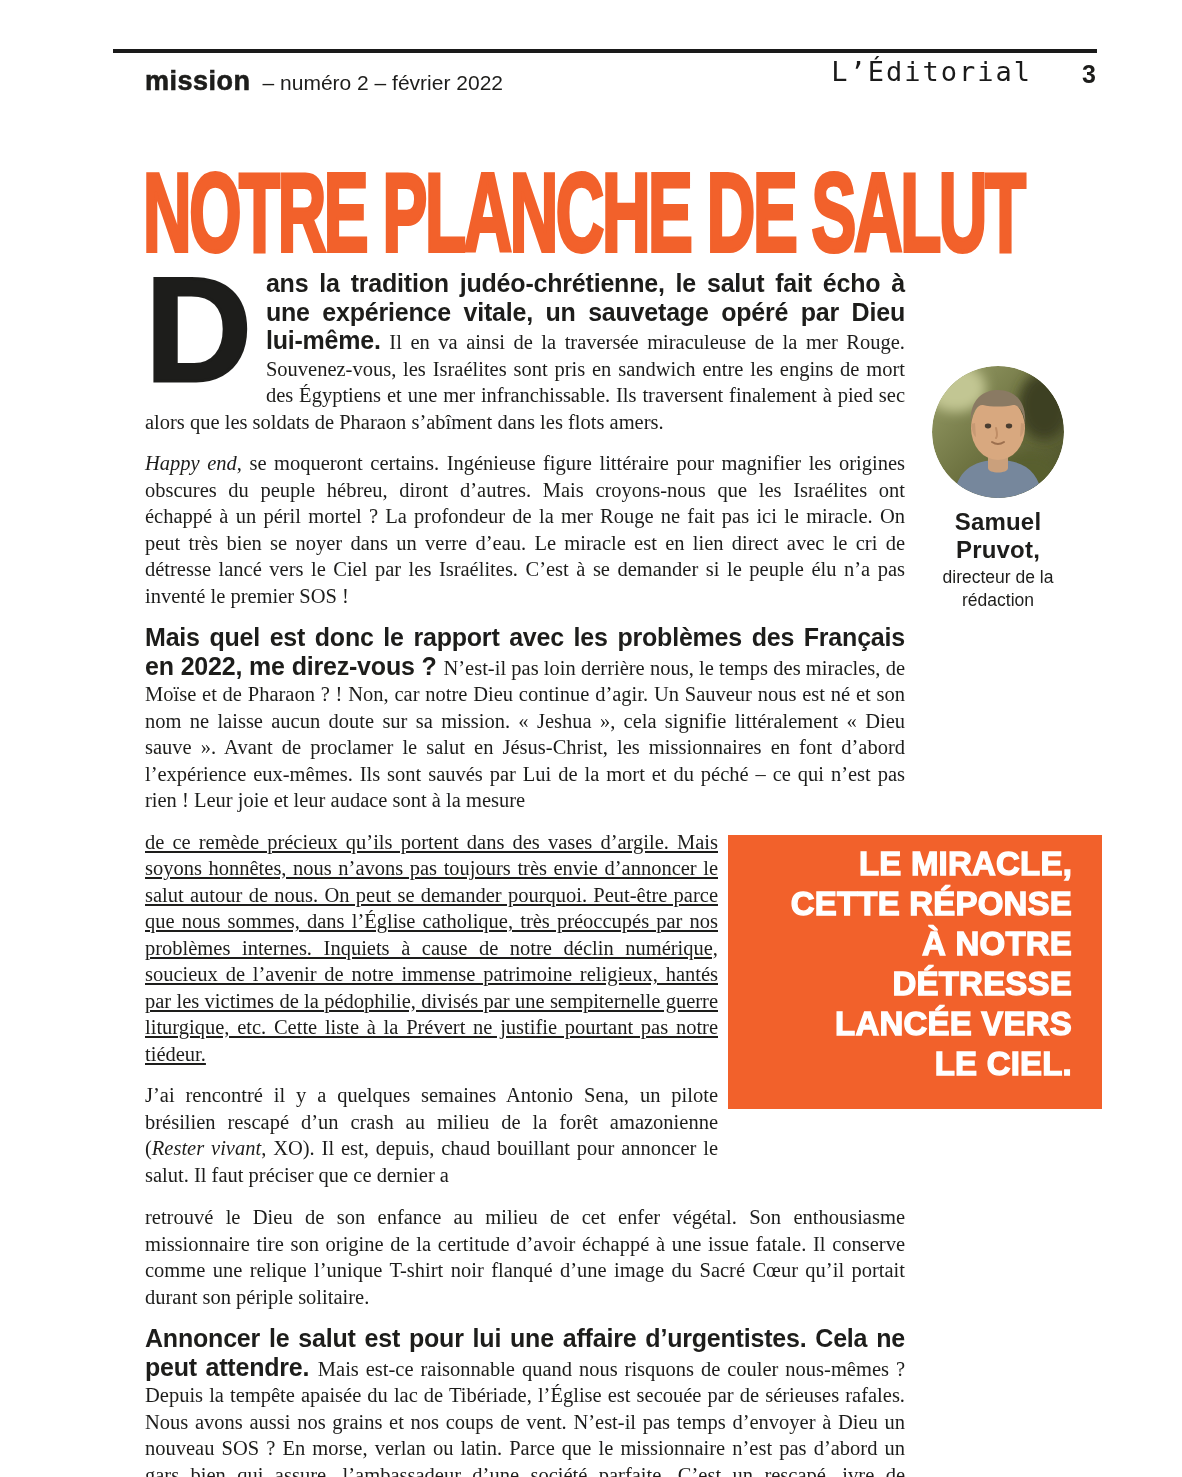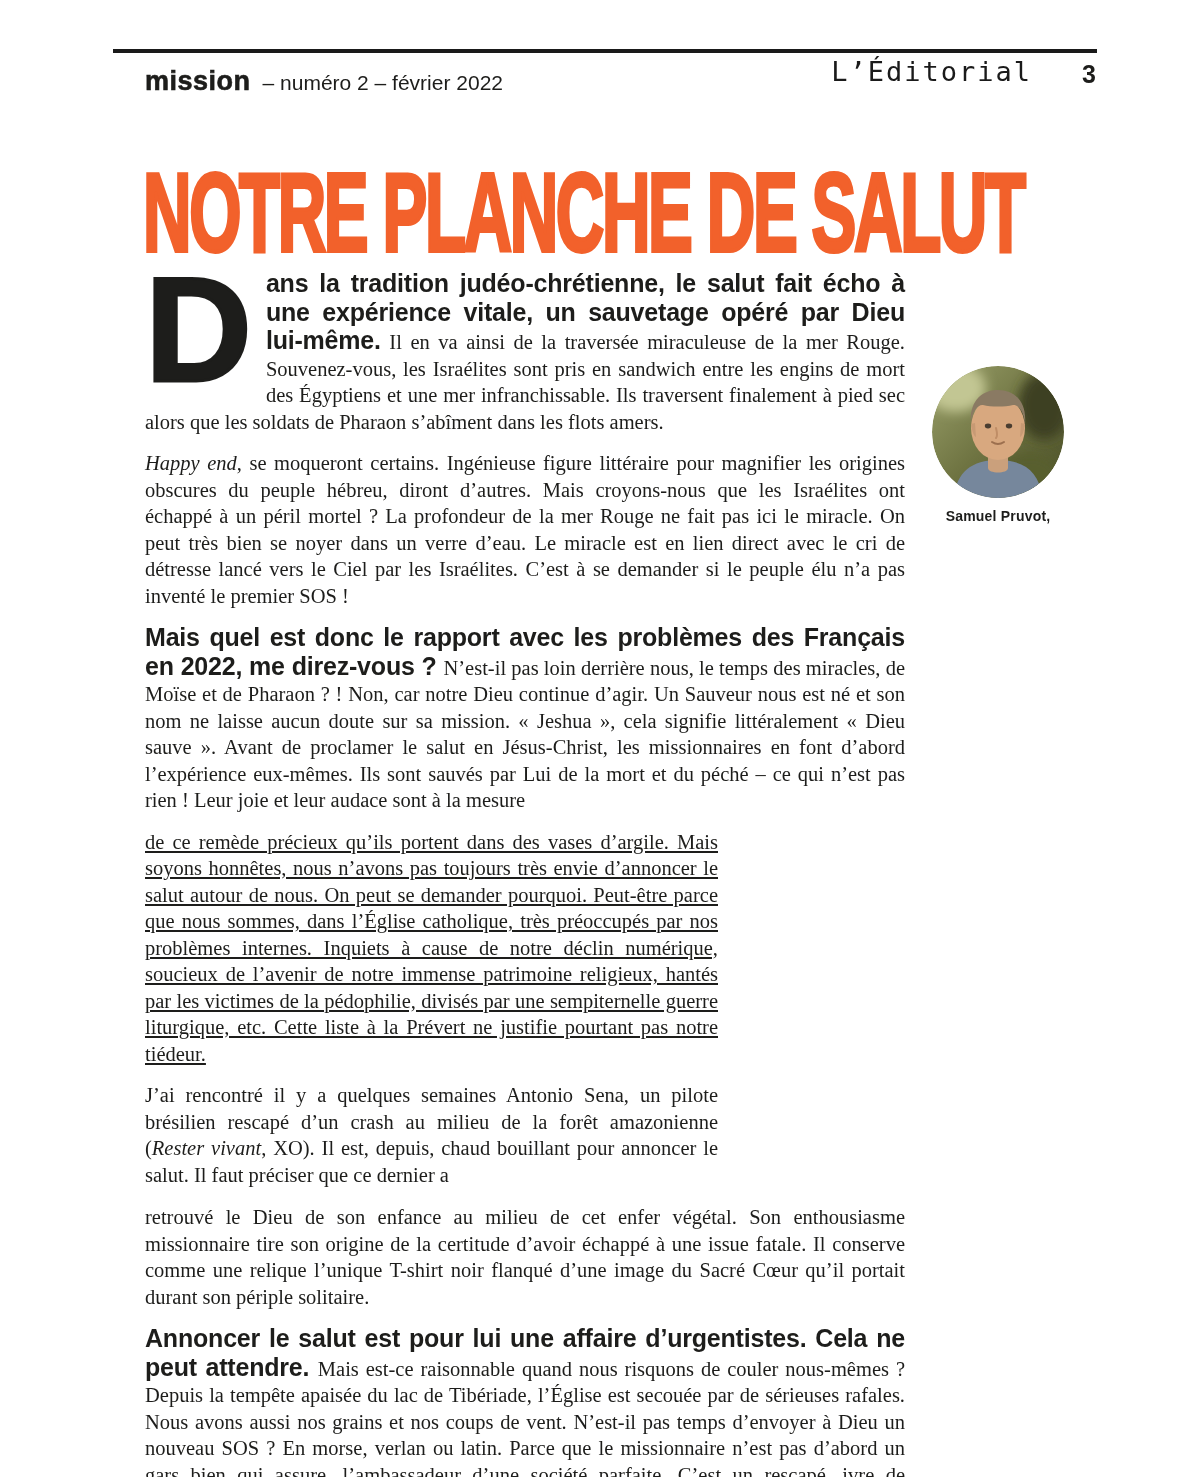--- a/index.html
+++ b/index.html
@@ -43,21 +43,21 @@
   .quote-text{font-family:"Liberation Sans",sans-serif;font-weight:900;color:#ffffff;
               font-size:33px;line-height:40px;text-align:right;letter-spacing:.2px;
               -webkit-text-stroke:1.3px #ffffff;margin:0;}
 
   .wide2 p.cont{margin-top:12px;}
 
   
   .author{position:absolute;left:912px;top:366px;width:172px;text-align:center;
           font-family:"Liberation Sans",sans-serif;}
   .portrait{width:132px;height:132px;border-radius:50%;overflow:hidden;margin:0 auto;display:block;}
-  .author-name{font-weight:700;font-size:14px;margin-top:10px;color:#1d1d1b;letter-spacing:.2px;}
+  .author-name{font-weight:700;font-size:24px;margin-top:10px;color:#1d1d1b;letter-spacing:.2px;}
   .author-role{font-size:17.5px;line-height:1.3;color:#1d1d1b;margin-top:2px;}
 
   .endmark{display:inline-block;vertical-align:-1px;margin-left:6px;}
 </style>
 </head>
 <body>
 
 <div class="page">
 
   <div class="toprule"></div>
@@ -77,20 +77,23 @@
     <p><span class="dropcap">D</span><span class="lead">ans la tradition judéo-chrétienne, le salut fait écho à une expérience vitale, un sauvetage opéré par Dieu lui-même.</span><span> Il en va ainsi de la traversée miraculeuse de la mer Rouge. Souvenez-vous, les Israélites sont pris en sandwich entre les engins de mort des Égyptiens et une mer infranchissable. Ils traversent finalement à pied sec alors que les soldats de Pharaon s’abîment dans les flots amers.</span></p>
 
     <p><span class="it">Happy end</span><span>, se moqueront certains. Ingénieuse figure littéraire pour magnifier les origines obscures du peuple hébreu, diront d’autres. Mais croyons-nous que les Israélites ont échappé à un péril mortel ? La profondeur de la mer Rouge ne fait pas ici le miracle. On peut très bien se noyer dans un verre d’eau. Le miracle est en lien direct avec le cri de détresse lancé vers le Ciel par les Israélites. C’est à se demander si le peuple élu n’a pas inventé le premier SOS !</span></p>
 
     <p><span class="lead">Mais quel est donc le rapport avec les problèmes des Français en 2022, me direz-vous ? </span><span>N’est-il pas loin derrière nous, le temps des miracles, de Moïse et de Pharaon ? ! Non, car notre Dieu continue d’agir. Un Sauveur nous est né et son nom ne laisse aucun doute sur sa mission. « Jeshua », cela signifie littéralement « Dieu sauve ». Avant de proclamer le salut en Jésus-Christ, les missionnaires en font d’abord l’expérience eux-mêmes. Ils sont sauvés par Lui de la mort et du péché – ce qui n’est pas rien ! Leur joie et leur audace sont à la mesure</span></p>
 
     <div class="row">
       <div class="narrow">
         <p class="cont">de ce remède précieux qu’ils portent dans des vases d’argile. Mais soyons honnêtes, nous n’avons pas toujours très envie d’annoncer le salut autour de nous. On peut se demander pourquoi. Peut-être parce que nous sommes, dans l’Église catholique, très préoccupés par nos problèmes internes. Inquiets à cause de notre déclin numérique, soucieux de l’avenir de notre immense patrimoine religieux, hantés par les victimes de la pédophilie, divisés par une sempiternelle guerre liturgique, etc. Cette liste à la Prévert ne justifie pourtant pas notre tiédeur.</p>
         <p style="margin-bottom:16px;"><span>J’ai rencontré il y a quelques semaines Antonio Sena, un pilote brésilien rescapé d’un crash au milieu de la forêt amazonienne (</span><span class="it">Rester vivant</span><span>, XO). Il est, depuis, chaud bouillant pour annoncer le salut. Il faut préciser que ce dernier a</span></p>
+      </div>
+      <div class="quote-box">
+        <p class="quote-text">LE MIRACLE, CETTE RÉPONSE À NOTRE DÉTRESSE LANCÉE VERS LE CIEL.</p>
       </div>
     </div>
 
     <div class="wide2">
       <p class="cont">retrouvé le Dieu de son enfance au milieu de cet enfer végétal. Son enthousiasme missionnaire tire son origine de la certitude d’avoir échappé à une issue fatale. Il conserve comme une relique l’unique T-shirt noir flanqué d’une image du Sacré Cœur qu’il portait durant son périple solitaire.</p>
       <p><span class="lead">Annoncer le salut est pour lui une affaire d’urgentistes. Cela ne peut attendre. </span><span>Mais est-ce raisonnable quand nous risquons de couler nous-mêmes ? Depuis la tempête apaisée du lac de Tibériade, l’Église est secouée par de sérieuses rafales. Nous avons aussi nos grains et nos coups de vent. N’est-il pas temps d’envoyer à Dieu un nouveau SOS ? En morse, verlan ou latin. Parce que le missionnaire n’est pas d’abord un gars bien qui assure, l’ambassadeur d’une société parfaite. C’est un rescapé, ivre de reconnaissance, qui veut faire monter d’autres naufragés dans sa barque. Avec Jésus dedans.</span><svg class="endmark" width="16" height="15" viewBox="0 0 16 15">
             <path fill="#1d1d1b" d="M8 14.2 2.6 8.6C.8 6.7.8 3.9 2.7 2.3 4.5.8 7 1.2 8 3 9 1.2 11.5.8 13.3 2.3c1.9 1.6 1.9 4.4.1 6.3L8 14.2Z"></path>
           </svg></p>
     </div>
 
@@ -123,15 +126,16 @@
           <path d="M39 58c-2-22 10-34 27-34s29 12 27 34c-1-14-8-20-12-19-8 2-22 2-30 0-4-1-11 5-12 19Z" fill="#8a7a63"></path>
           <path d="M39 58c1 8 3 12 5 13l-1-14Zm54 0c-1 8-3 12-5 13l1-14Z" fill="#c79a74"></path>
           <ellipse cx="56" cy="60" rx="3.2" ry="2.4" fill="#4a3d30"></ellipse>
           <ellipse cx="77" cy="60" rx="3.2" ry="2.4" fill="#4a3d30"></ellipse>
           <path d="M60 76q6 4 12 0" stroke="#9c6f4e" stroke-width="2" fill="none" stroke-linecap="round"></path>
           <path d="M64 62q2 8 0 10" stroke="#bf8d66" stroke-width="2" fill="none" stroke-linecap="round"></path>
         </g>
       </svg>
     </span>
     <div class="author-name">Samuel Pruvot,</div>
+    <div class="author-role">directeur de la rédaction</div>
   </div>
 
 </div>
 
 </body></html>

